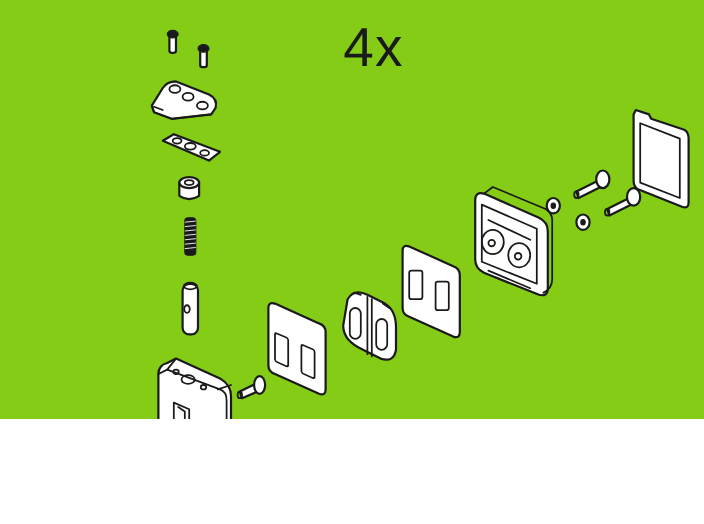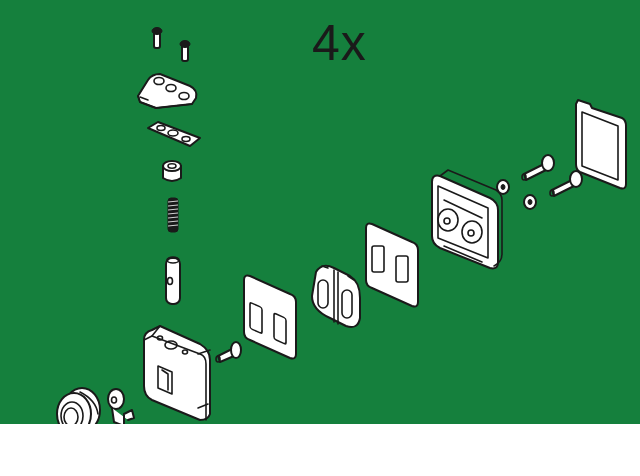--- a/index.html
+++ b/index.html
@@ -1,16 +1,16 @@
 <!DOCTYPE html>
 <html><head>
 <meta charset="utf-8">
 <style>
   html,body{margin:0;padding:0;background:#ffffff;}
-  #stage{position:relative;width:640px;height:424px;overflow:hidden;background:#15803d;}
+  #stage{position:relative;width:640px;height:381px;overflow:hidden;background:#84cc16;}
   svg{position:absolute;left:0;top:0;}
   .qty{position:absolute;left:312px;top:18px;font-family:"Liberation Sans",sans-serif;font-size:50px;color:#1a1a1a;letter-spacing:1px;line-height:1;}
   .p{fill:#fff;stroke:#1a1a1a;stroke-width:2;stroke-linejoin:round;stroke-linecap:round;}
   .t{fill:none;stroke:#1a1a1a;stroke-width:1.6;stroke-linejoin:round;stroke-linecap:round;}
   .k{fill:#1a1a1a;stroke:#1a1a1a;stroke-width:1;}
 </style>
 </head>
 <body>
 
 <div id="stage">

